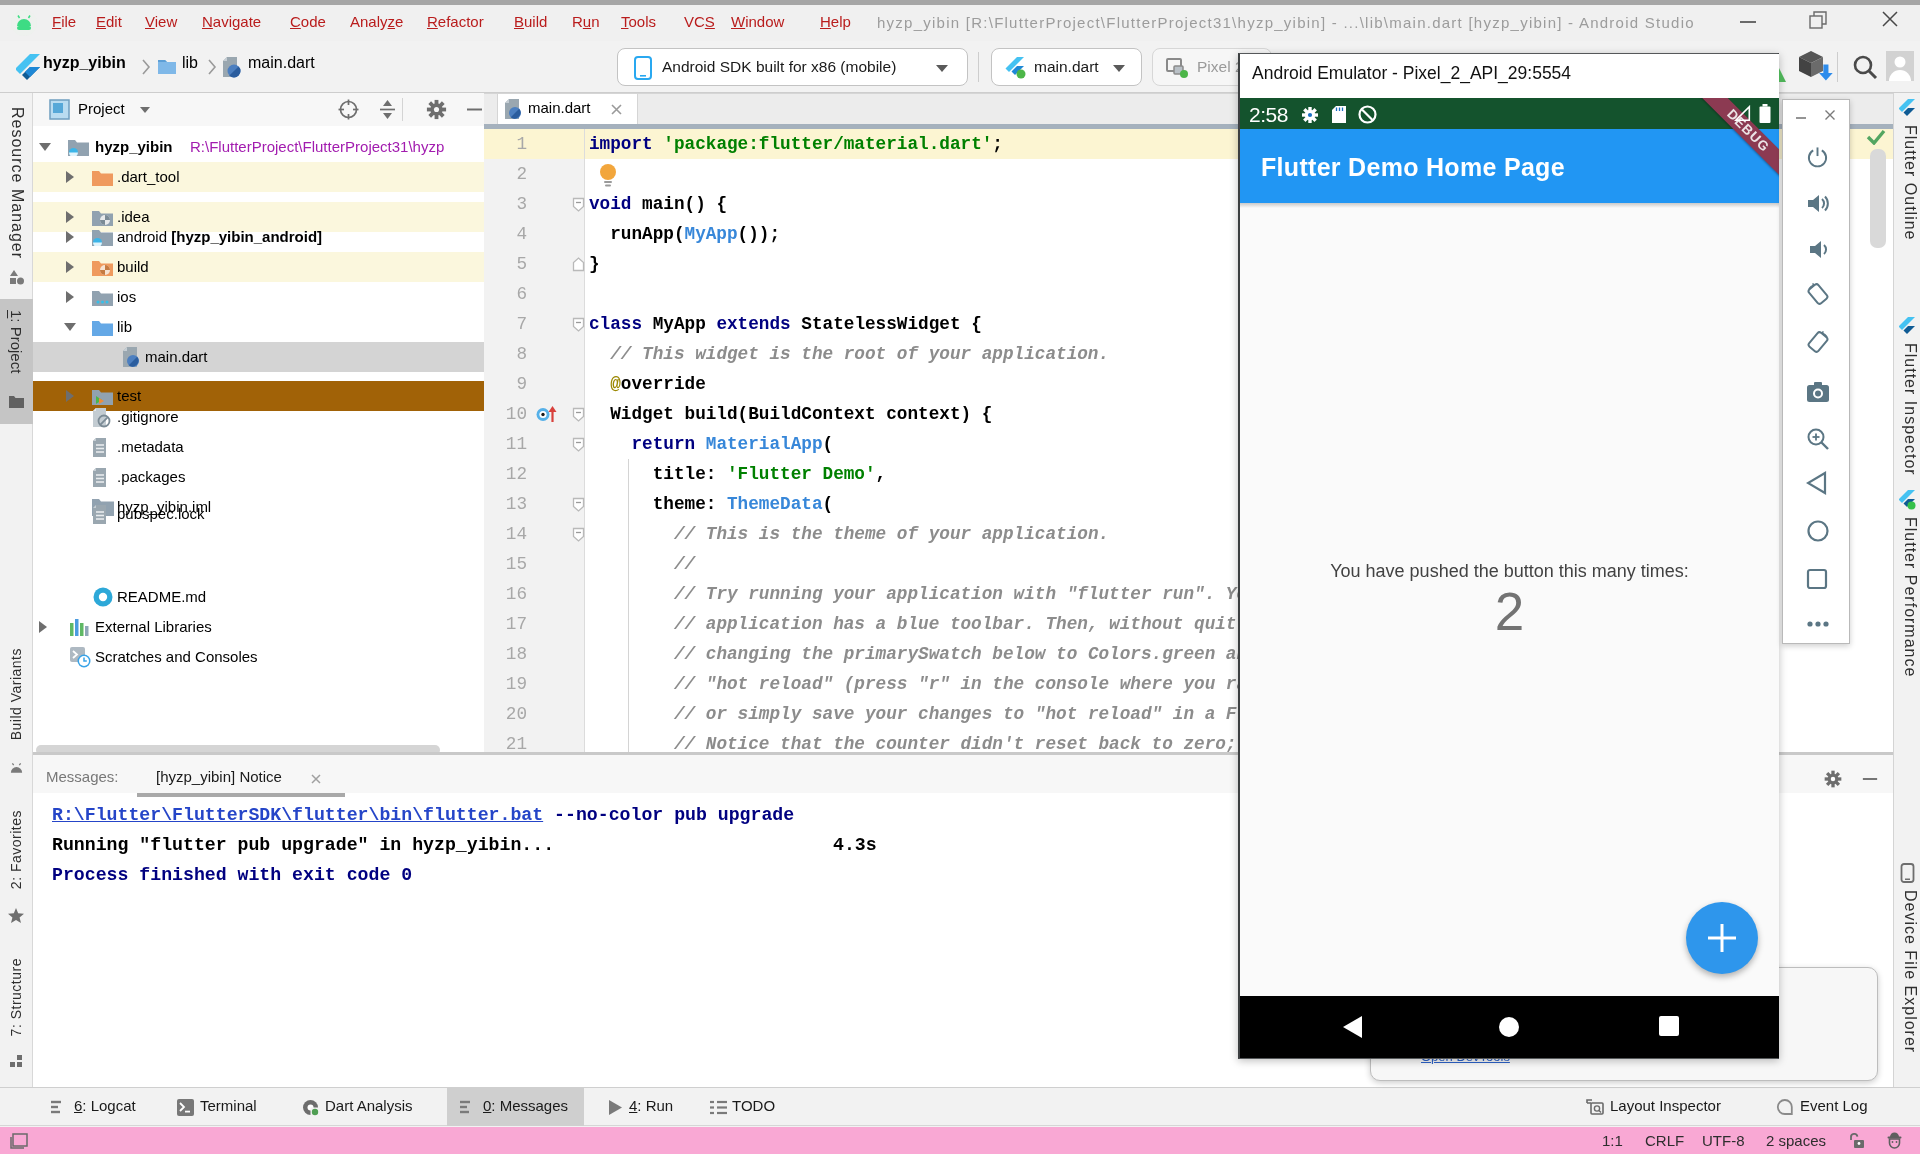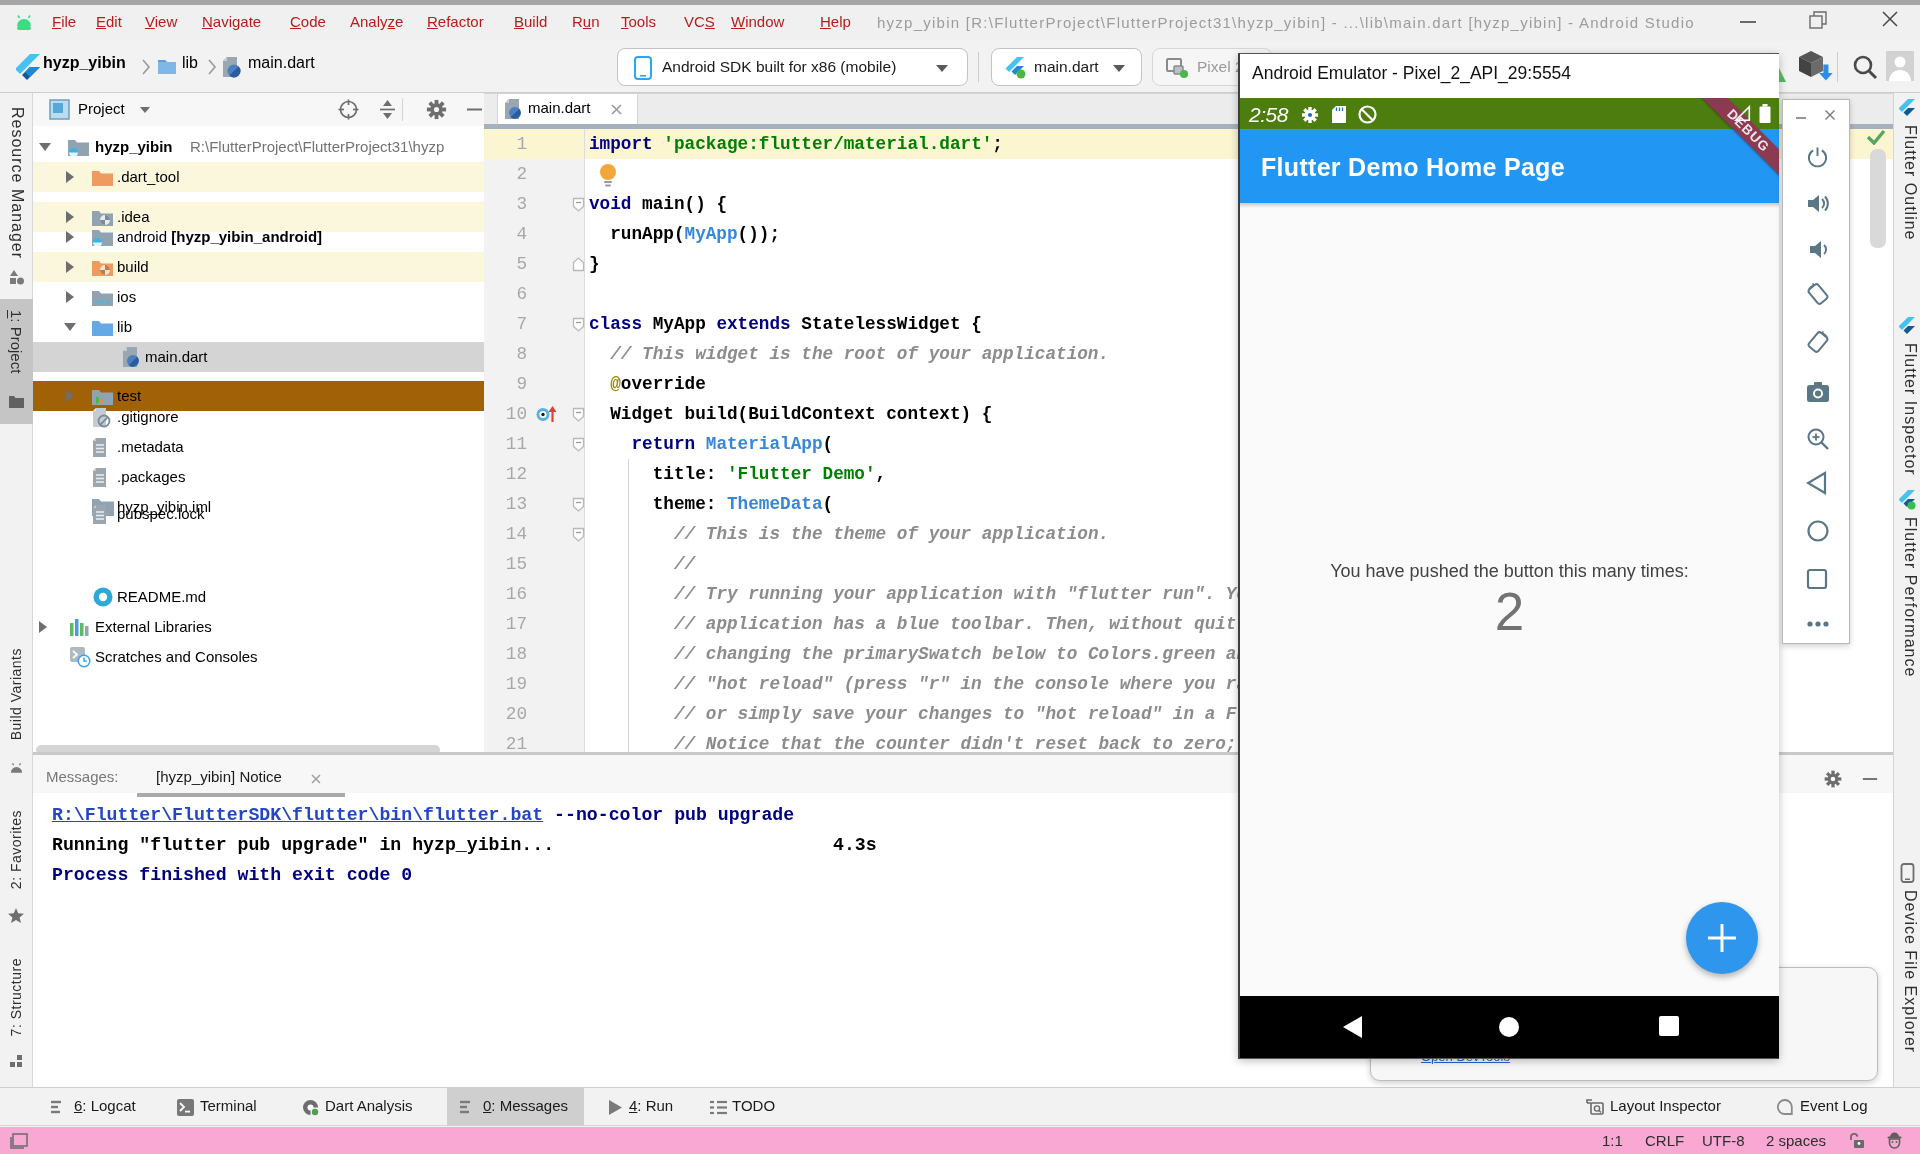--- a/index.html
+++ b/index.html
@@ -43,21 +43,21 @@
   #messages { left:33px; top:752px; width:1860px; height:335px; background:#fff; border-top:3px solid #c9c9c9; }
   #msghead { position:absolute; left:0; top:0; width:1860px; height:38px; background:#f7f7f7; }
   
   #btnbar { left:0; top:1087px; width:1920px; height:39px; background:#f2f2f2; border-top:1px solid #cfcfcf; border-bottom:1px solid #d6d6d6; }
   .bitem { position:absolute; top:9px; font-size:15px; color:#1a1a1a; white-space:nowrap; }
   #statusbar { left:0; top:1127px; width:1920px; height:27px; background:#f9a8d4; }
   .stitem { position:absolute; top:5px; font-size:15px; color:#2e2e2e; }
   
   #emu { left:1238px; top:53px; width:541px; height:1006px; background:#fff; border:1px solid #55585a; border-left:2px solid #3c3f41; border-right:2px solid #3c3f41; box-shadow:0 2px 8px rgba(0,0,0,0.25); z-index:10; }
   #emutitle { position:absolute; left:0; top:0; width:539px; height:44px; background:#fff; }
-  #emustatus { position:absolute; left:0; top:44px; width:539px; height:31px; background:#4d7c0f;font-style:italic; }
+  #emustatus { position:absolute; left:0; top:44px; width:539px; height:31px; background:#14532d; }
   #emuappbar { position:absolute; left:0; top:75px; width:539px; height:84px; background:#2196f3; }
   #emubody { position:absolute; left:0; top:149px; width:539px; height:793px; background:#fafafa; }
   #emunav { position:absolute; left:0; top:942px; width:539px; height:62px; background:#000; }
   #debugclip { position:absolute; left:0; top:44px; width:539px; height:105px; overflow:hidden; }
   #debugband { position:absolute; left:428px; top:24px; width:160px; height:18px; background:#8c3a52; transform:rotate(45deg); color:#ece4e6; font-weight:bold; font-size:13.5px; letter-spacing:1px; text-align:center; line-height:18px; box-shadow:0 1px 2px rgba(0,0,0,0.3); }
   #fab { position:absolute; left:446px; top:848px; width:72px; height:72px; border-radius:50%; background:#2e96ec; box-shadow:0 3px 6px rgba(0,0,0,0.3); }
   
   #emutools { left:1782px; top:99px; width:68px; height:545px; background:#fff; border:1px solid #b9b9b9; box-shadow:0 2px 6px rgba(0,0,0,0.2); z-index:11; }
   .etool { position:absolute; left:23px; }
   
@@ -261,21 +261,21 @@
       </svg>
   </div>
   <div class="trow" style="top:39px">
     <div class="arrow-d" style="left:6px"></div>
     <svg style="position:absolute;left:35px;top:6px" width="21" height="18" viewBox="0 0 21 18">
         <path d="M0 2 h7 l2 2.5 h12 v13.5 h-21 z" fill="#91a2b0"></path>
         <circle cx="5.5" cy="14.5" r="4.5" fill="#3bb5e8"></circle>
         <path d="M1 14.5 a4.5 4.5 0 0 0 9 0 z" fill="#fff" opacity="0.85"></path>
       </svg>
     <span class="txt" style="left:62px;font-weight:bold">hyzp_yibin</span>
-    <span class="txt" style="left:157px;color:#737373">R:\FlutterProject\FlutterProject31\hyzp</span>
+    <span class="txt" style="left:157px;color:#a21caf">R:\FlutterProject\FlutterProject31\hyzp</span>
   </div>
   <div class="trow" style="top:69px;background:#fbf7dd">
     <div class="arrow-r" style="left:33px"></div>
     <svg style="position:absolute;left:59px;top:7px" width="21" height="17" viewBox="0 0 21 17">
         <path d="M0 2 h7 l2 2.5 h12 v12.5 h-21 z" fill="#ef9a5e"></path>
       </svg>
     <span class="txt" style="left:84px">.dart_tool</span>
   </div>
   <div class="trow" style="top:109px;background:#fbf7dd">
     <div class="arrow-r" style="left:33px"></div>

